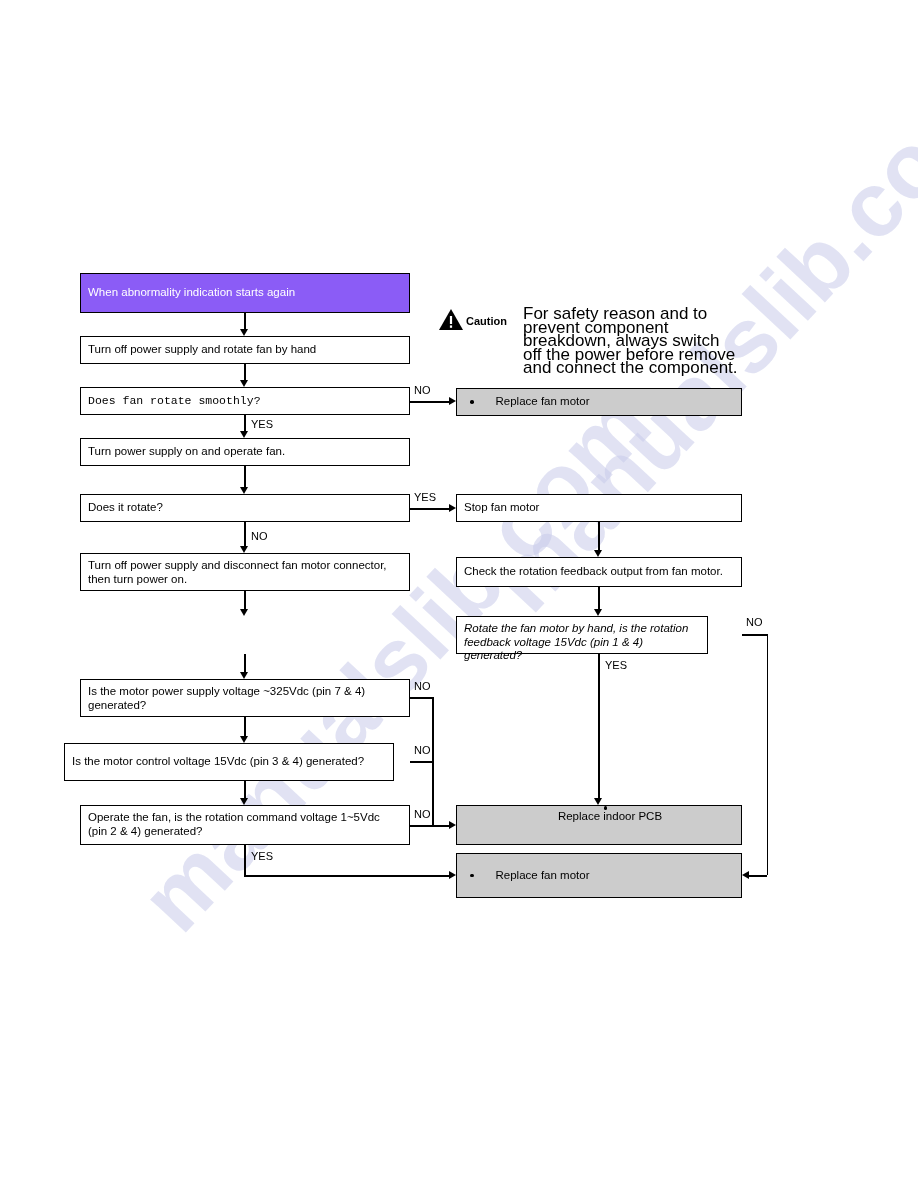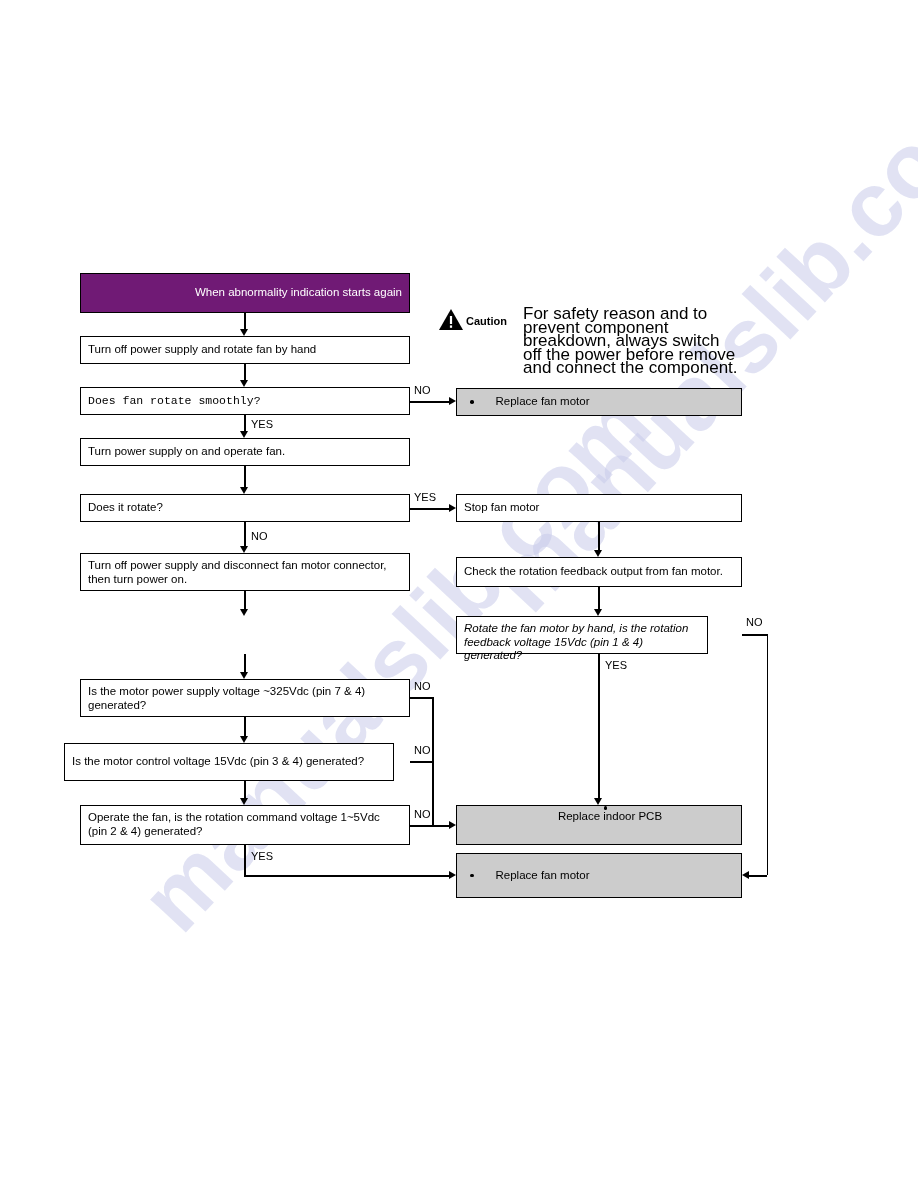--- a/index.html
+++ b/index.html
@@ -77,24 +77,23 @@
   .box.center-v {
     align-items: center;
     padding-top: 0;
     padding-bottom: 0;
   }
   .box .txt {
     display: block;
   }
 
   .box.header {
-    background: #701a75;
+    background: #8b5cf6;
     border-color: #000000;
     color: #ffffff;
-    justify-content: flex-end;
   }
 
   .box.result {
     background: #cccccc;
     border-color: #000000;
     align-items: center;
     padding: 0;
   }
   .result .bullet {
     display: inline-block;

